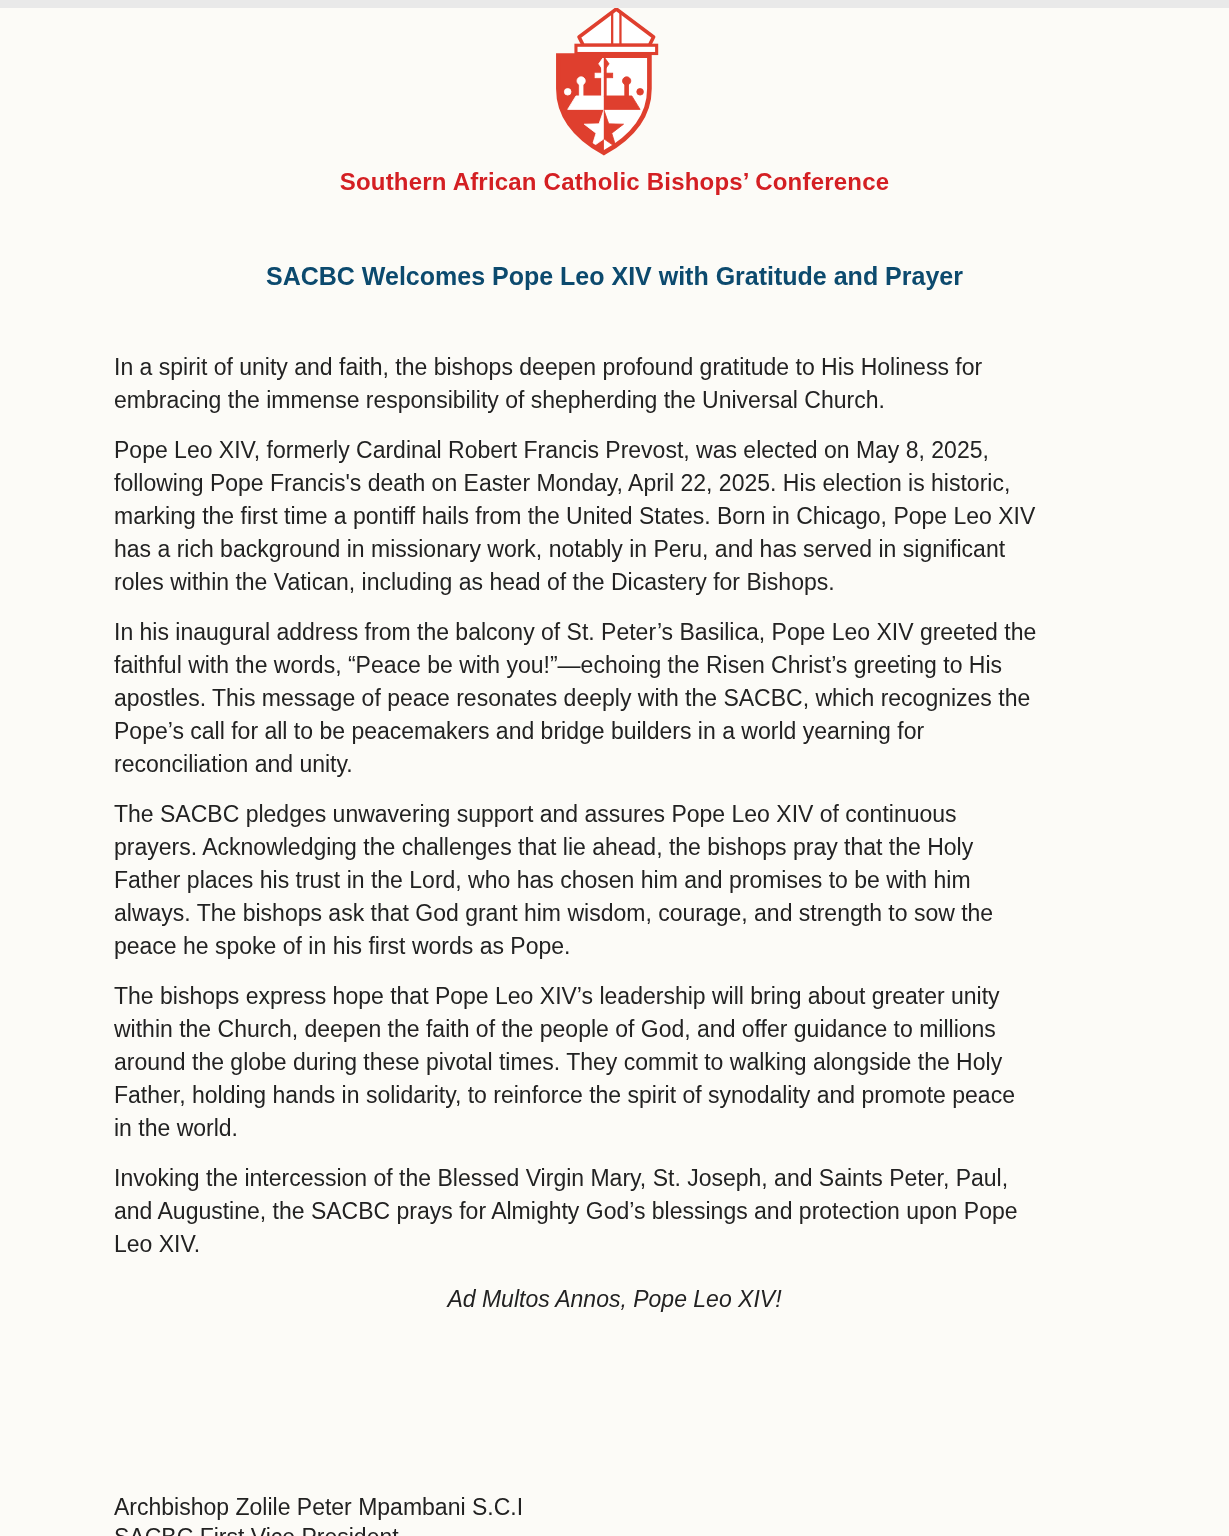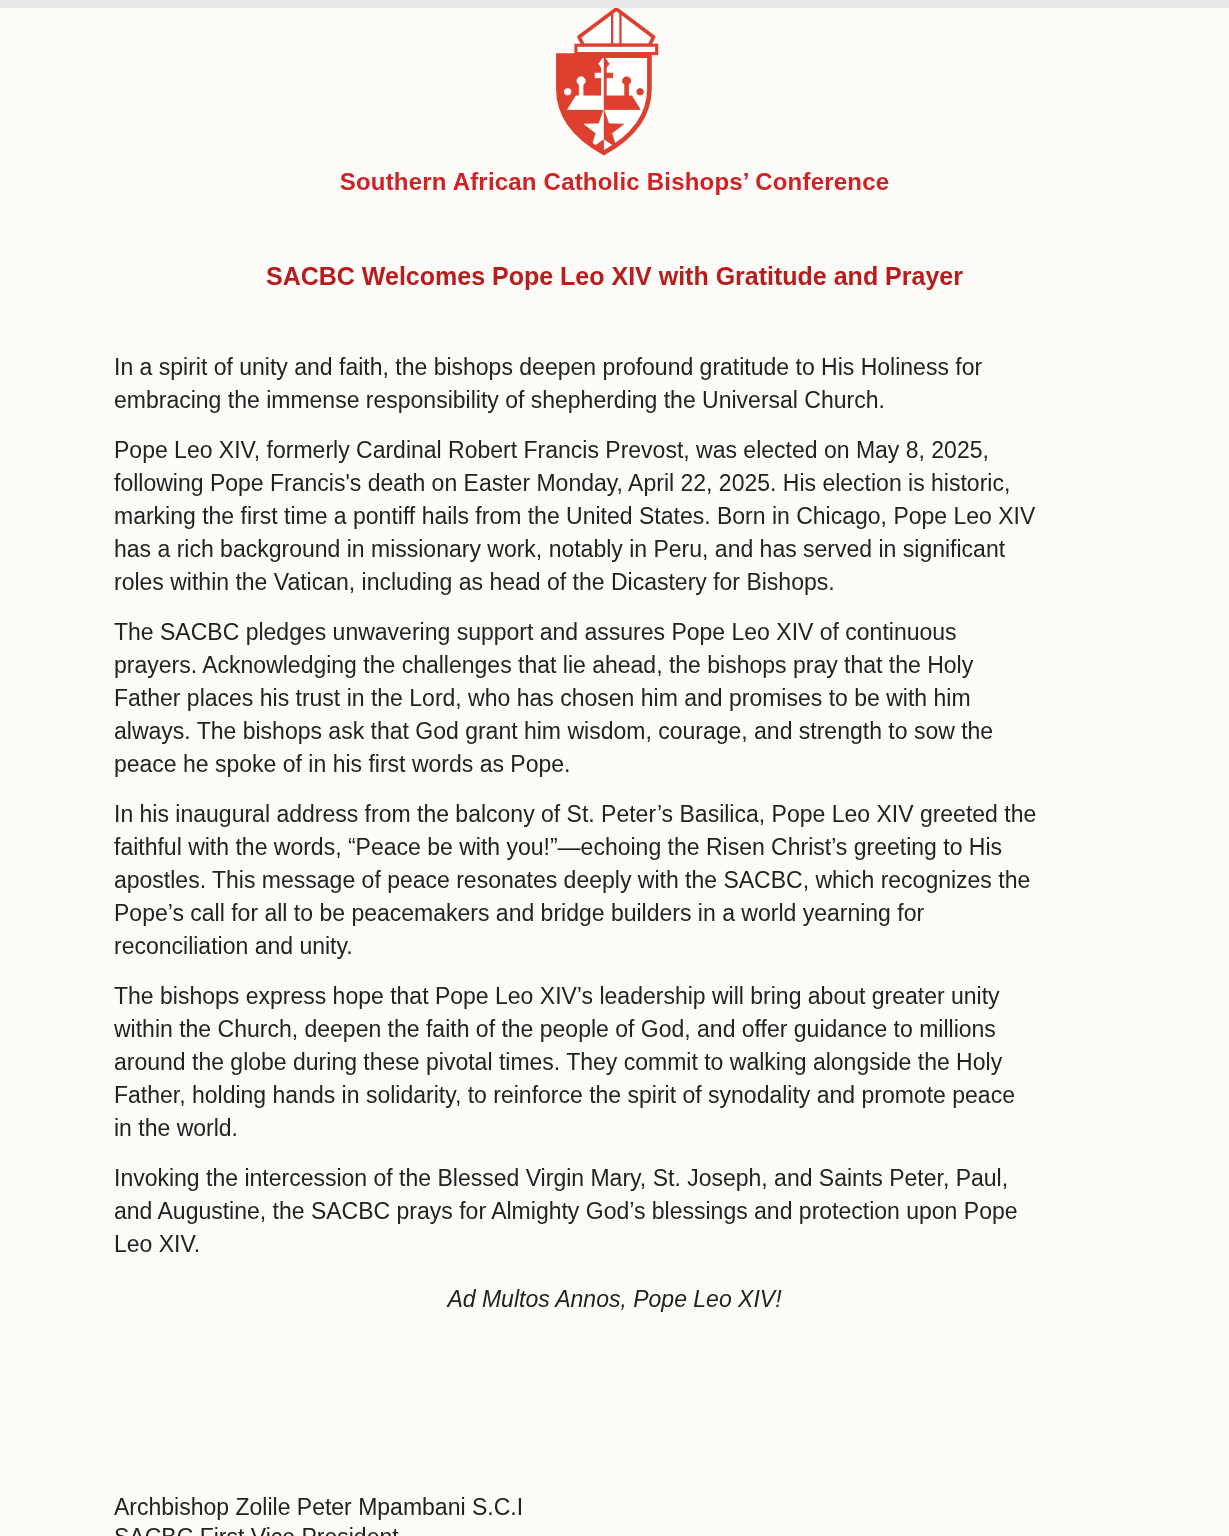--- a/index.html
+++ b/index.html
@@ -17,21 +17,21 @@
     position:absolute;top:160px;left:0;width:100%;
     text-align:center;
     font-size:24px;font-weight:bold;
     color:#d41f23;
     letter-spacing:0.2px;
   }
   .headline{
     position:absolute;top:254px;left:0;width:100%;
     text-align:center;
     font-size:25px;font-weight:bold;
-    color:#b91c1c;
+    color:#0c4a6e;
   }
   .body-text{
     position:absolute;top:343px;left:114px;width:1030px;
     font-size:23px;line-height:33px;
   }
   .body-text p{
     margin:0 0 17px 0;
     white-space:pre-line;
   }
   .closing{
@@ -106,30 +106,30 @@
   <div class="headline">SACBC Welcomes Pope Leo XIV with Gratitude and Prayer</div>
 
   <div class="body-text">
     <p>In a spirit of unity and faith, the bishops deepen profound gratitude to His Holiness for
 embracing the immense responsibility of shepherding the Universal Church.</p>
     <p>Pope Leo XIV, formerly Cardinal Robert Francis Prevost, was elected on May 8, 2025,
 following Pope Francis's death on Easter Monday, April 22, 2025. His election is historic,
 marking the first time a pontiff hails from the United States. Born in Chicago, Pope Leo XIV
 has a rich background in missionary work, notably in Peru, and has served in significant
 roles within the Vatican, including as head of the Dicastery for Bishops.</p>
+    <p>In his inaugural address from the balcony of St. Peter’s Basilica, Pope Leo XIV greeted the
+faithful with the words, “Peace be with you!”—echoing the Risen Christ’s greeting to His
+apostles. This message of peace resonates deeply with the SACBC, which recognizes the
+Pope’s call for all to be peacemakers and bridge builders in a world yearning for
+reconciliation and unity.</p>
     <p>The SACBC pledges unwavering support and assures Pope Leo XIV of continuous
 prayers. Acknowledging the challenges that lie ahead, the bishops pray that the Holy
 Father places his trust in the Lord, who has chosen him and promises to be with him
 always. The bishops ask that God grant him wisdom, courage, and strength to sow the
 peace he spoke of in his first words as Pope.</p>
-    <p>In his inaugural address from the balcony of St. Peter’s Basilica, Pope Leo XIV greeted the
-faithful with the words, “Peace be with you!”—echoing the Risen Christ’s greeting to His
-apostles. This message of peace resonates deeply with the SACBC, which recognizes the
-Pope’s call for all to be peacemakers and bridge builders in a world yearning for
-reconciliation and unity.</p>
     <p>The bishops express hope that Pope Leo XIV’s leadership will bring about greater unity
 within the Church, deepen the faith of the people of God, and offer guidance to millions
 around the globe during these pivotal times. They commit to walking alongside the Holy
 Father, holding hands in solidarity, to reinforce the spirit of synodality and promote peace
 in the world.</p>
     <p>Invoking the intercession of the Blessed Virgin Mary, St. Joseph, and Saints Peter, Paul,
 and Augustine, the SACBC prays for Almighty God’s blessings and protection upon Pope
 Leo XIV.</p>
     <p class="closing">Ad Multos Annos, Pope Leo XIV!</p>
   </div>

